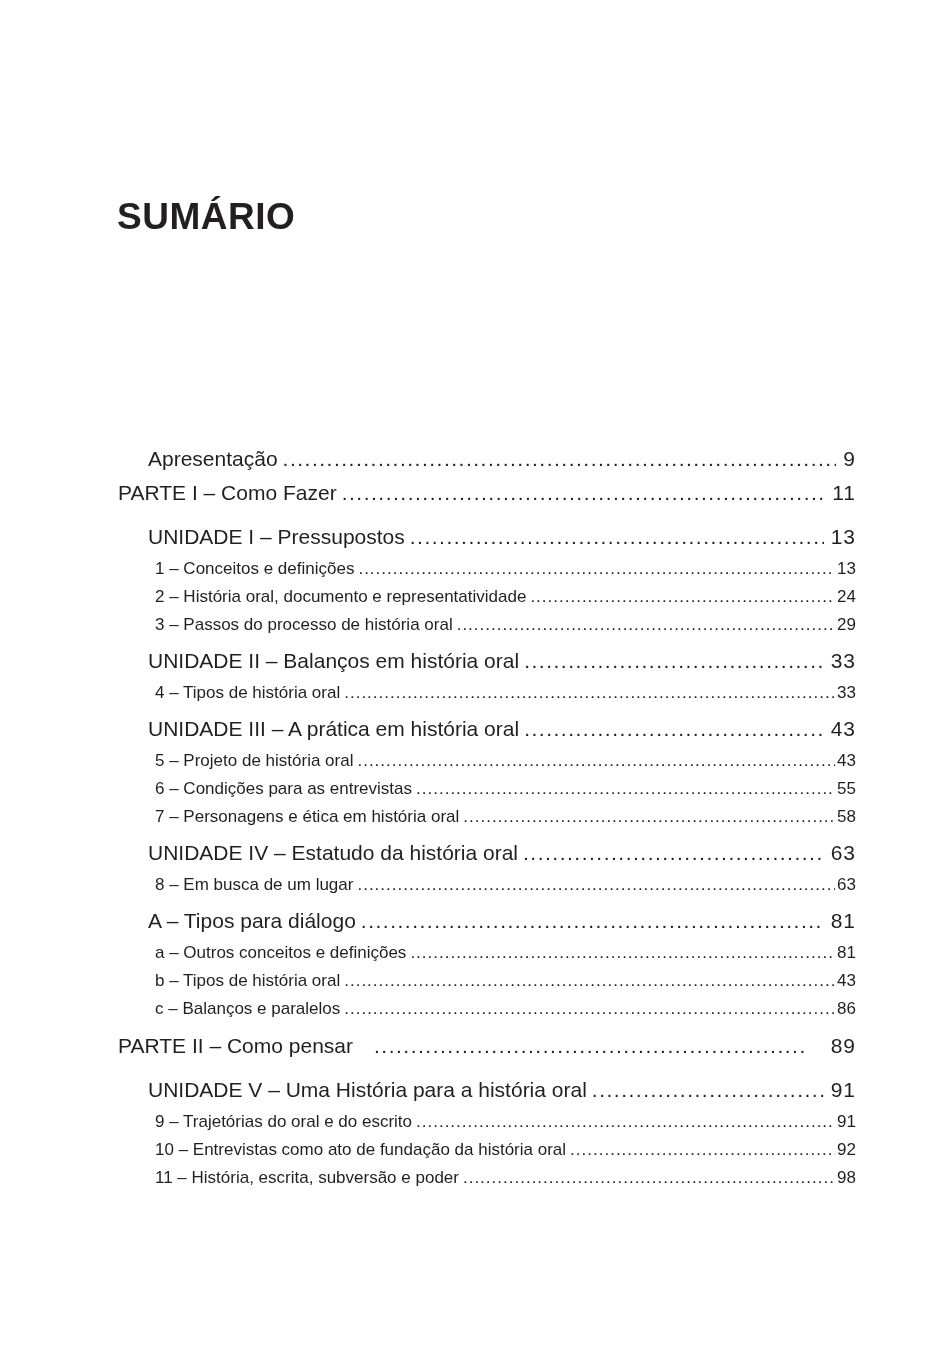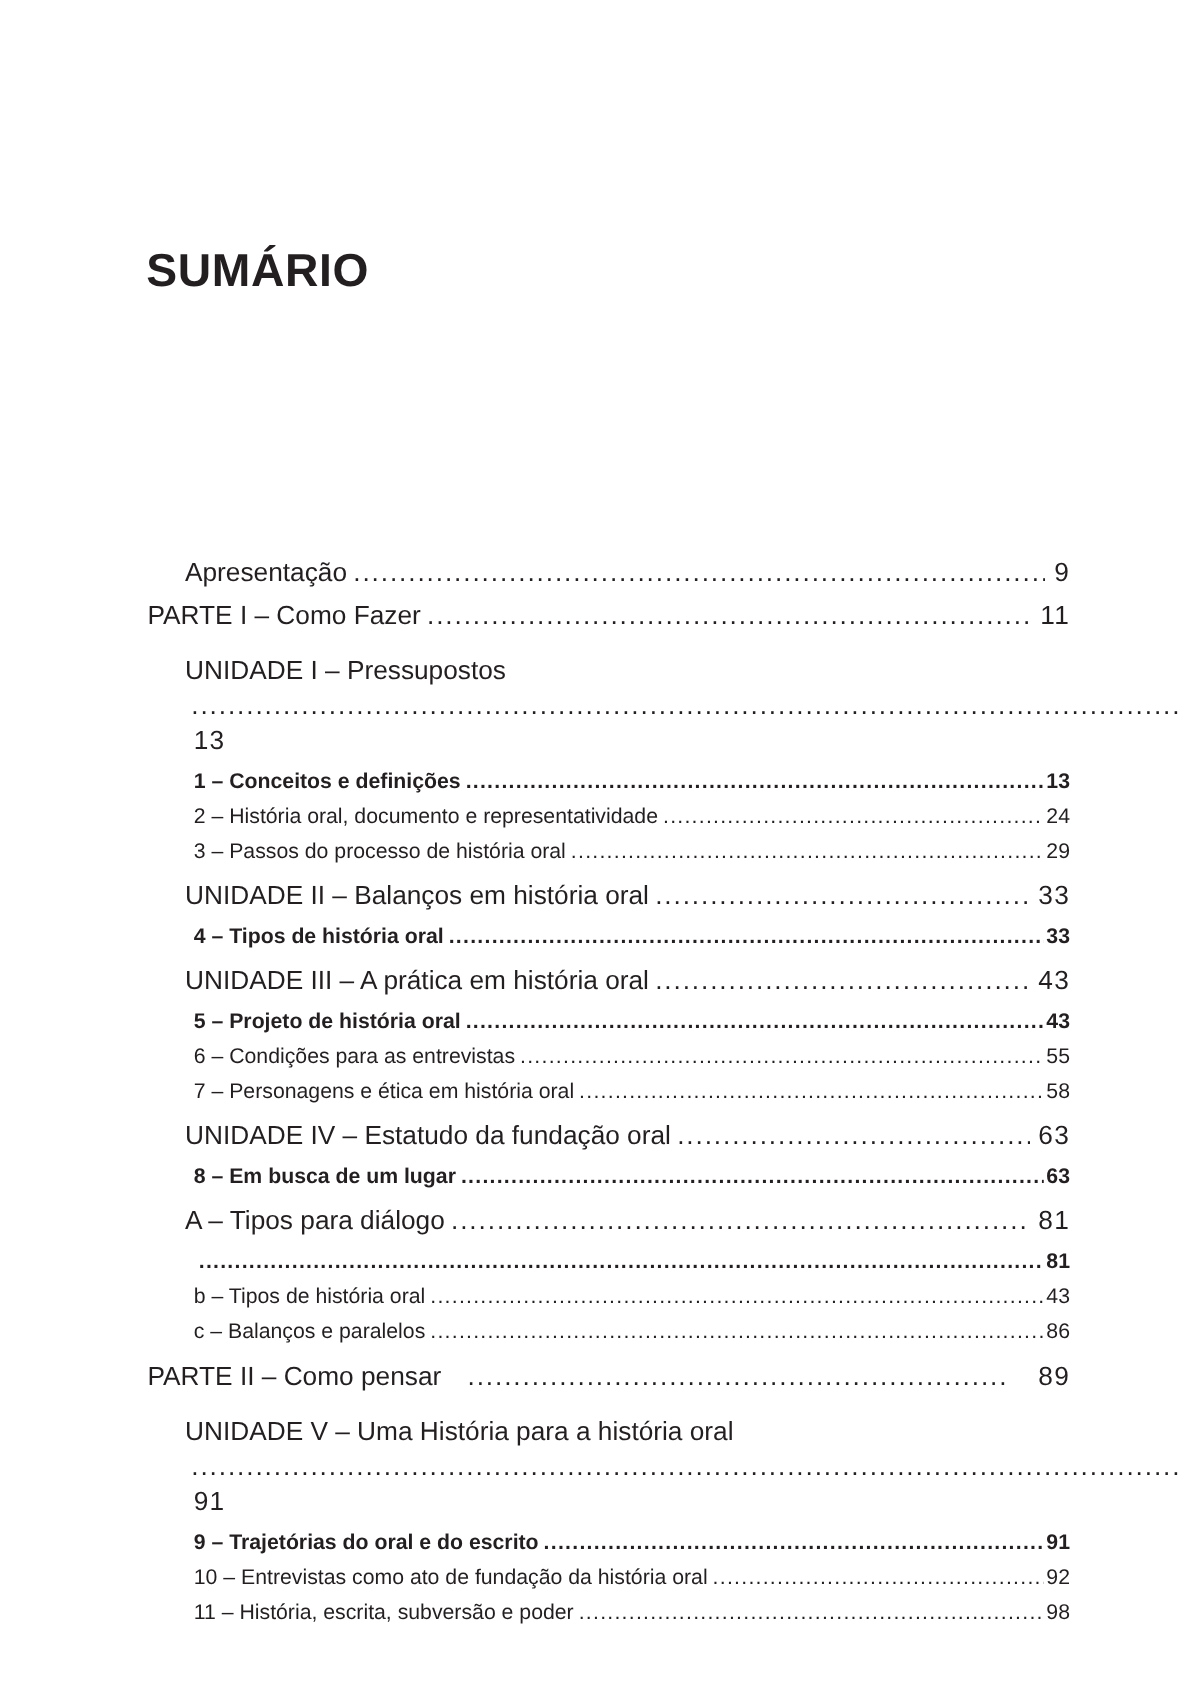--- a/index.html
+++ b/index.html
@@ -64,22 +64,22 @@
     font-size: 17px;
     margin-left: 37px;
   }
   .sub .dots { letter-spacing: 1px; margin-left: 4px; }
   .section .pnum, .part .pnum, .unit .pnum {
     padding-left: 7px;
     letter-spacing: 1px;
   }
   .sub .pnum { padding-left: 2px; }
   .sub + .part  { margin-top: 9px; gap: 16px; }
-  .part + .unit { margin-top: 16px; flex-direction: column; }
-  .unit + .sub  { margin-top: 4px; font-weight: bold; }
+  .part + .unit { margin-top: 16px; }
+  .unit + .sub  { margin-top: 4px; }
 </style>
 </head>
 <body>
 
 <div class="page">
   <h1 class="title">SUMÁRIO</h1>
 
   <div class="toc" id="toc-list">
       <div class="row section">
         <span class="label">Apresentação</span>
@@ -135,35 +135,36 @@
         <span class="label">6 – Condições para as entrevistas</span>
         <span class="dots" aria-hidden="true">............................................................................................................................................................................................................................................................................................................</span>
         <span class="pnum">55</span>
       </div>
       <div class="row sub">
         <span class="label">7 – Personagens e ética em história oral</span>
         <span class="dots" aria-hidden="true">............................................................................................................................................................................................................................................................................................................</span>
         <span class="pnum">58</span>
       </div>
       <div class="row unit">
-        <span class="label">UNIDADE IV – Estatudo da fundação oral</span>
+        <span class="label">UNIDADE IV – Estatudo da história oral</span>
         <span class="dots" aria-hidden="true">............................................................................................................................................................................................................................................................................................................</span>
         <span class="pnum">63</span>
       </div>
       <div class="row sub">
         <span class="label">8 – Em busca de um lugar</span>
         <span class="dots" aria-hidden="true">............................................................................................................................................................................................................................................................................................................</span>
         <span class="pnum">63</span>
       </div>
       <div class="row unit">
         <span class="label">A – Tipos para diálogo</span>
         <span class="dots" aria-hidden="true">............................................................................................................................................................................................................................................................................................................</span>
         <span class="pnum">81</span>
       </div>
       <div class="row sub">
+        <span class="label">a – Outros conceitos e definições</span>
         <span class="dots" aria-hidden="true">............................................................................................................................................................................................................................................................................................................</span>
         <span class="pnum">81</span>
       </div>
       <div class="row sub">
         <span class="label">b – Tipos de história oral</span>
         <span class="dots" aria-hidden="true">............................................................................................................................................................................................................................................................................................................</span>
         <span class="pnum">43</span>
       </div>
       <div class="row sub">
         <span class="label">c – Balanços e paralelos</span>

